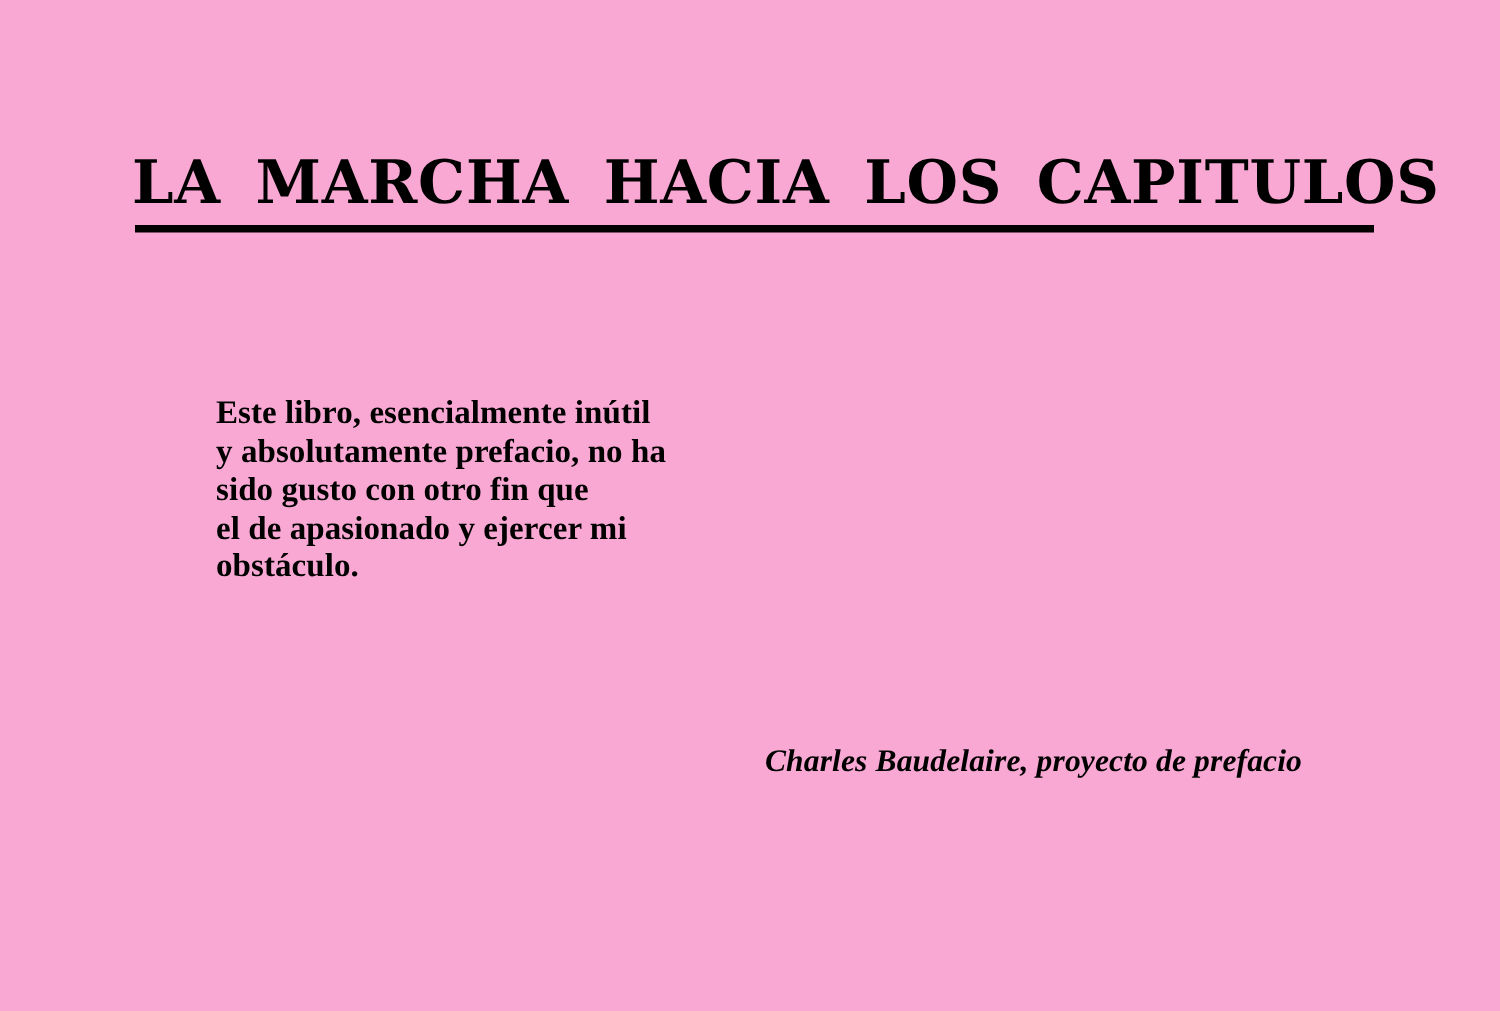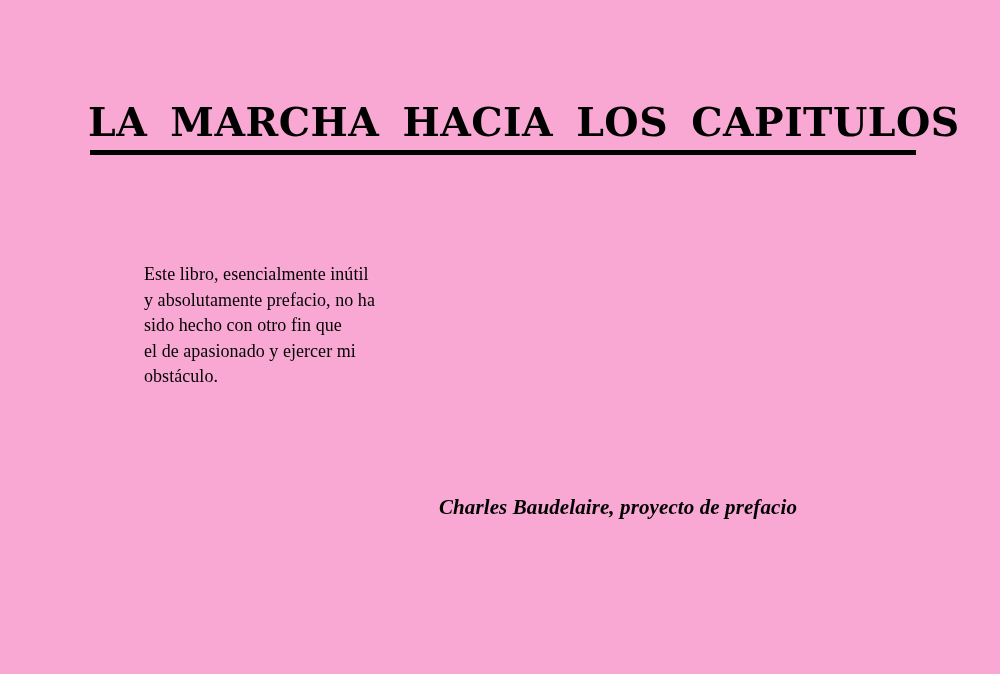--- a/index.html
+++ b/index.html
@@ -59,22 +59,22 @@
   .quote-block {
     position: absolute;
     left: 144px;
     top: 262px;
     width: 420px;
   }
 
   .quote-line {
     margin: 0;
     font-family: "Liberation Serif", "DejaVu Serif", serif;
-    font-weight: 400;
-    font-size: 18px;
+    font-weight: 700;
+    font-size: 22px;
     line-height: 25.6px;
     letter-spacing: 0.05px;
     color: #000000;
     white-space: nowrap;
   }
 
   
   .attribution-block {
     position: absolute;
     left: 368px;
@@ -86,37 +86,36 @@
   .attribution-line {
     margin: 0;
     font-family: "Liberation Serif", "DejaVu Serif", serif;
     font-style: italic;
     font-weight: 700;
     font-size: 21px;
     line-height: 27px;
     letter-spacing: 0.1px;
     color: #000000;
     white-space: nowrap;
-    text-align: center;
   }
 </style>
 </head>
 <body>
 
 <div class="page">
 
   <div class="title-block">
     <h1 class="doc-title">LA MARCHA HACIA LOS CAPITULOS</h1>
     <div class="title-rule"></div>
   </div>
 
   <div class="quote-block">
     <p class="quote-line">Este libro, esencialmente inútil</p>
     <p class="quote-line">y absolutamente prefacio, no ha</p>
-    <p class="quote-line">sido hecho con otro fin que</p>
+    <p class="quote-line">sido gusto con otro fin que</p>
     <p class="quote-line">el de apasionado y ejercer mi</p>
     <p class="quote-line">obstáculo.</p>
   </div>
 
   <div class="attribution-block">
     <p class="attribution-line">Charles Baudelaire, proyecto de prefacio</p>
   </div>
 
 </div>
 

